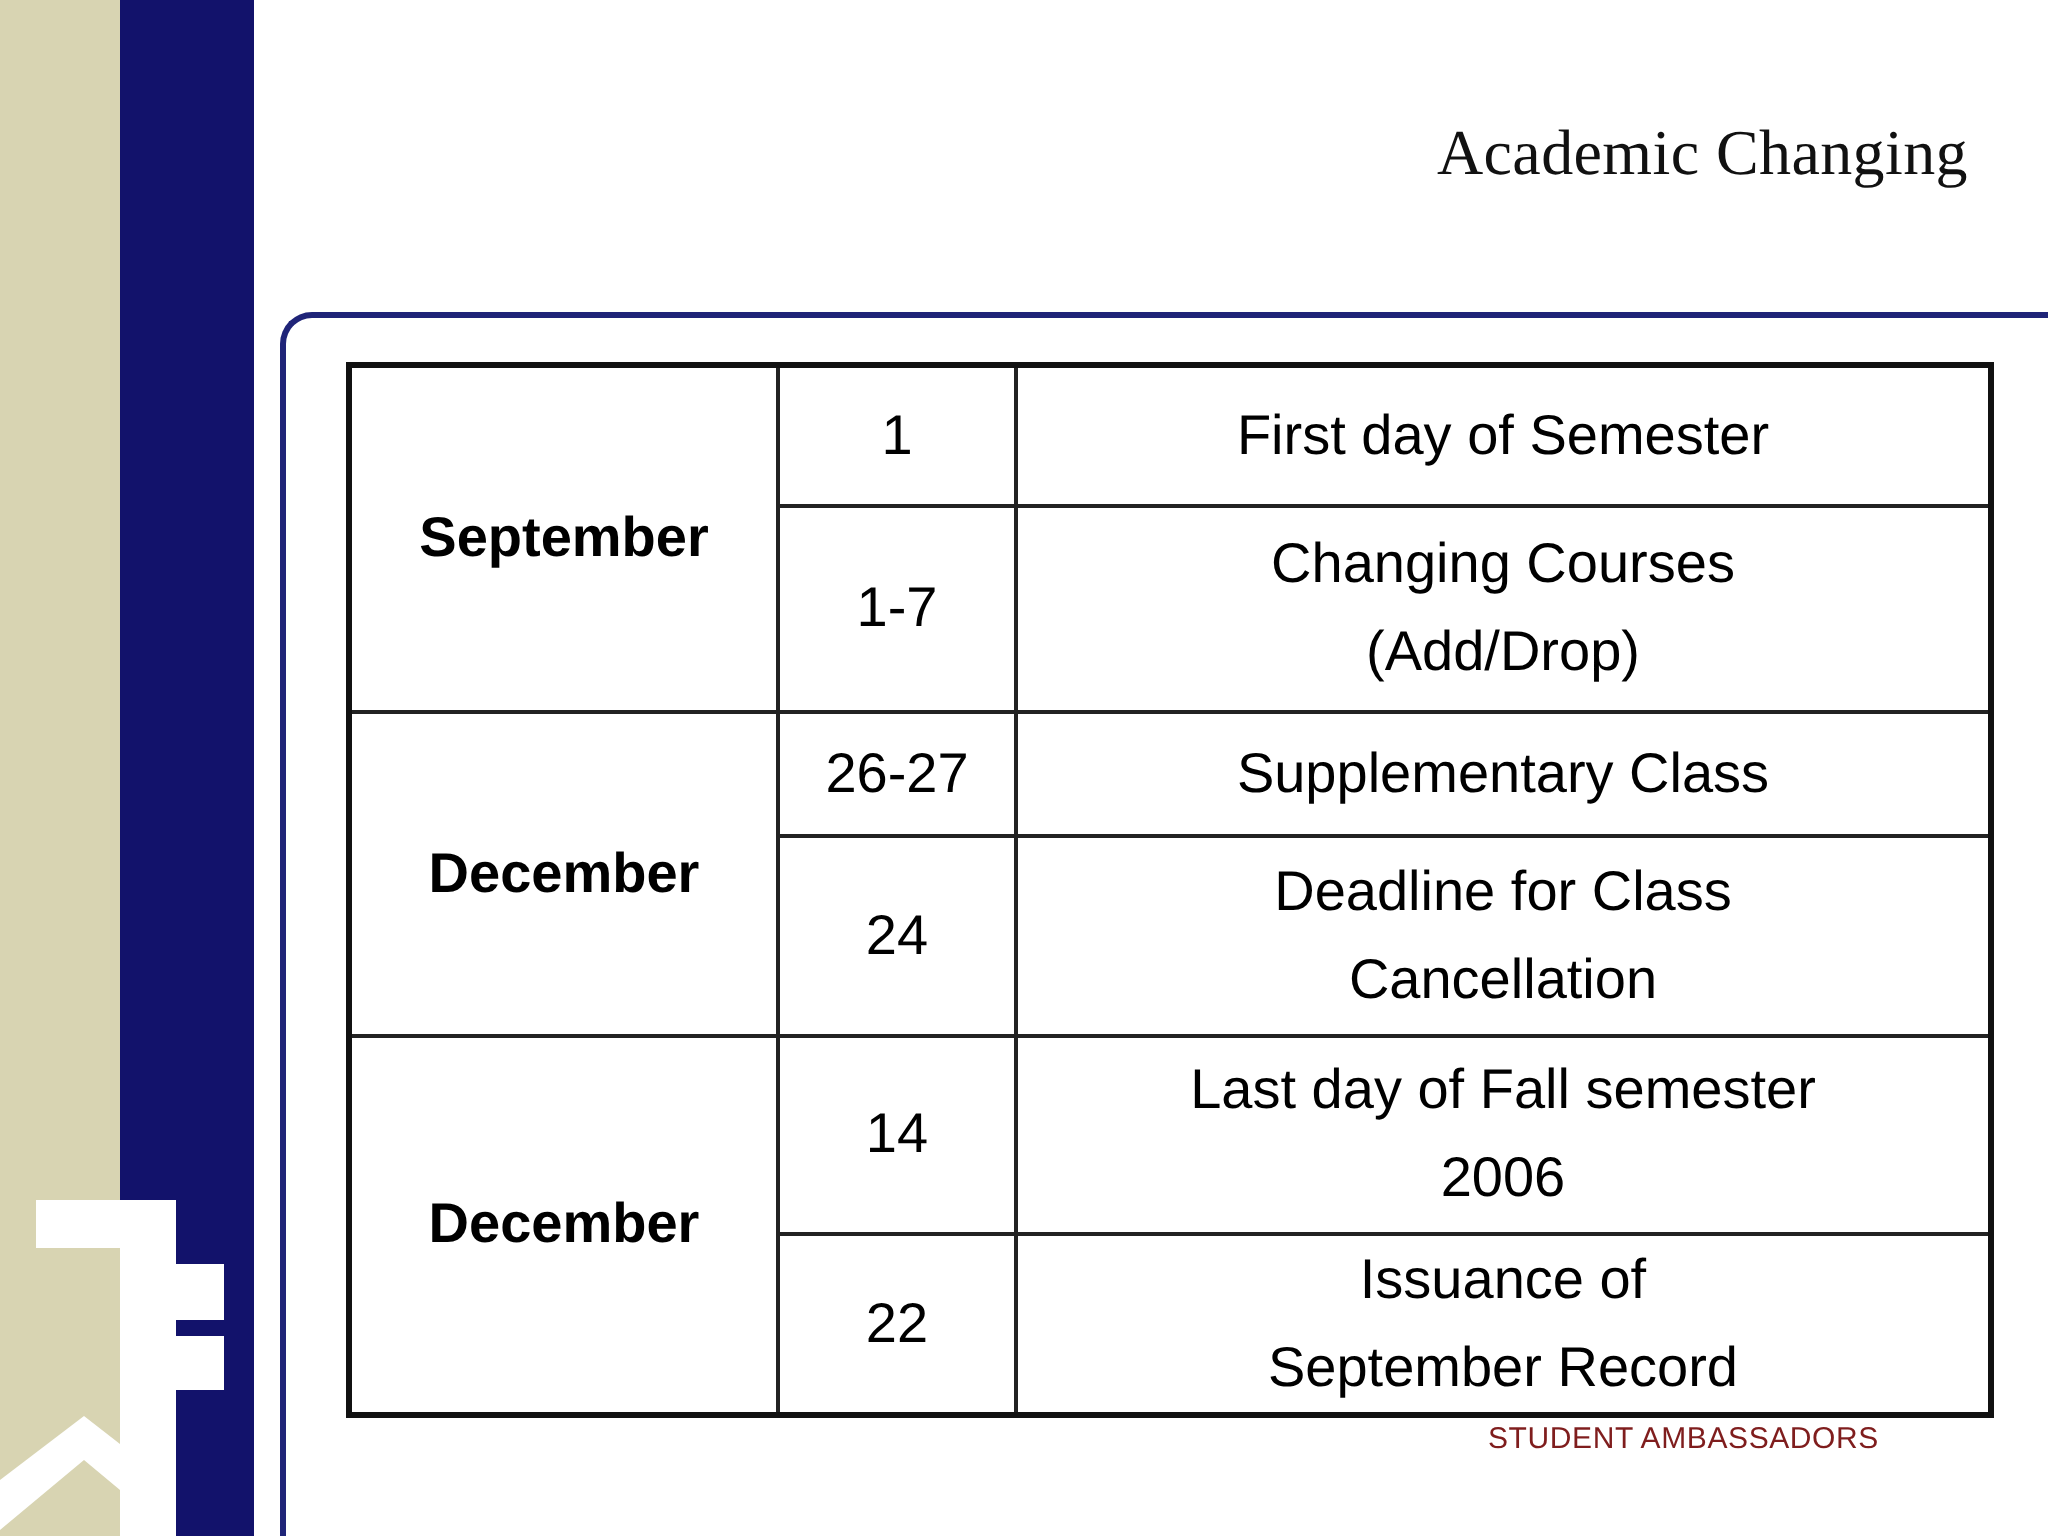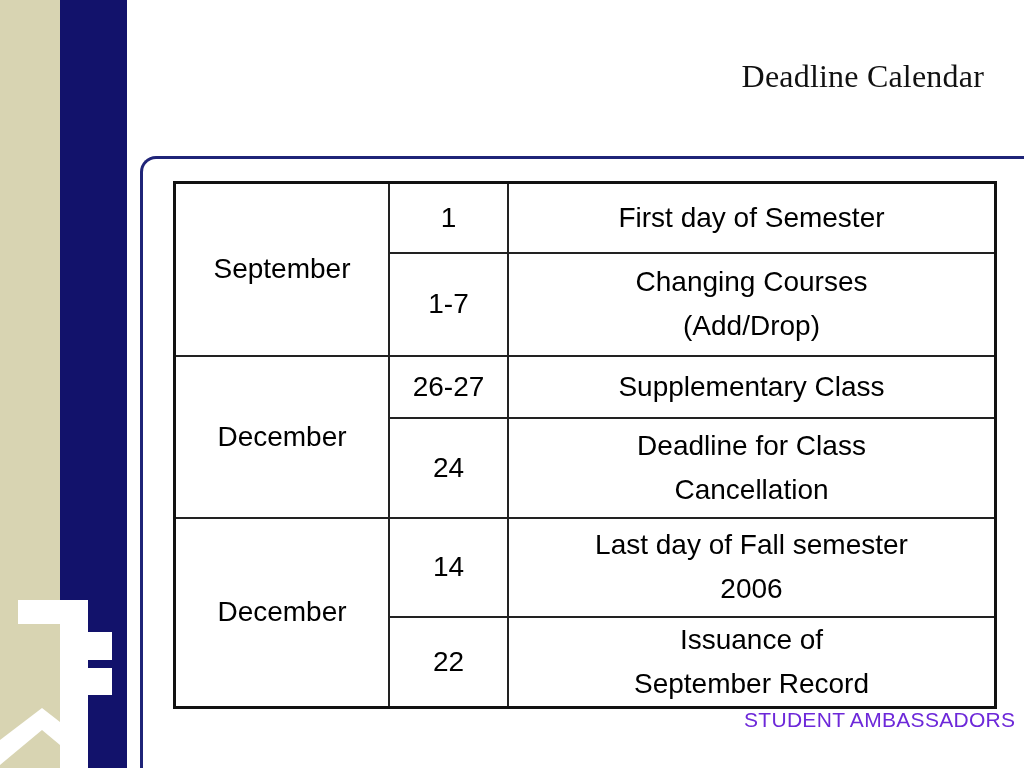--- a/index.html
+++ b/index.html
@@ -4,40 +4,40 @@
 <style>
   html, body { margin:0; padding:0; }
   body { width:1024px; height:768px; position:relative; overflow:hidden; background:#ffffff; font-family:"Liberation Sans", sans-serif; }
   .band-tan { position:absolute; left:0; top:0; width:60px; height:768px; background:#d8d4b2; }
   .band-navy { position:absolute; left:60px; top:0; width:67px; height:768px; background:#12126b; }
   .logo { position:absolute; left:0; top:580px; width:127px; height:188px; }
   .frame { position:absolute; left:140px; top:156px; width:900px; height:640px; border-left:3px solid #1f2478; border-top:3px solid #1f2478; border-top-left-radius:16px; box-sizing:border-box; }
   .title { position:absolute; right:40px; top:58px; font-family:"Liberation Serif", serif; font-size:32px; color:#111; letter-spacing:0.2px; }
   table.cal { position:absolute; left:173px; top:181px; width:824px; border-collapse:collapse; border:3px solid #111; }
   table.cal td { border:2px solid #222; text-align:center; vertical-align:middle; font-size:28px; color:#000; line-height:44px; padding:0 6px; }
-  td.month { width:200px; font-weight:normal; font-size:28px; }
+  td.month { width:200px; font-weight:bold; font-size:28px; }
   td.date { width:105px; }
   td.red { color:#e01010; }
   .footer { position:absolute; left:744px; top:710px; color:#2a2a7a; font-size:15px; line-height:19px; text-align:center; letter-spacing:0.3px; }
-  .footer .l2 { font-size:21px; color:#6d28d9; }
+  .footer .l2 { font-size:15px; color:#7f1d1d; }
 </style>
 </head>
 <body>
 
 <div class="band-tan"></div>
 <div class="band-navy"></div>
 
 <svg class="logo" viewBox="0 0 127 188" xmlns="http://www.w3.org/2000/svg">
   <polygon points="18,20 88,20 88,52 112,52 112,80 88,80 88,88 112,88 112,115 88,115 88,188 60,188 60,44 18,44" fill="#ffffff"></polygon>
   <polygon points="0,160 42,128 60,142 60,165 42,150 0,185" fill="#ffffff"></polygon>
 </svg>
 
 <div class="frame"></div>
 
-<div class="title">Deadline Calendar</div>
+<div class="title">Academic Changing</div>
 
 <table class="cal">
   <tbody>
       <tr style="height:70px">
     <td class="month" rowspan="2">September</td>
     <td class="date">1</td>
     <td>First day of Semester</td>
   </tr>
   <tr style="height:103px">
     <td class="date">1-7</td>

